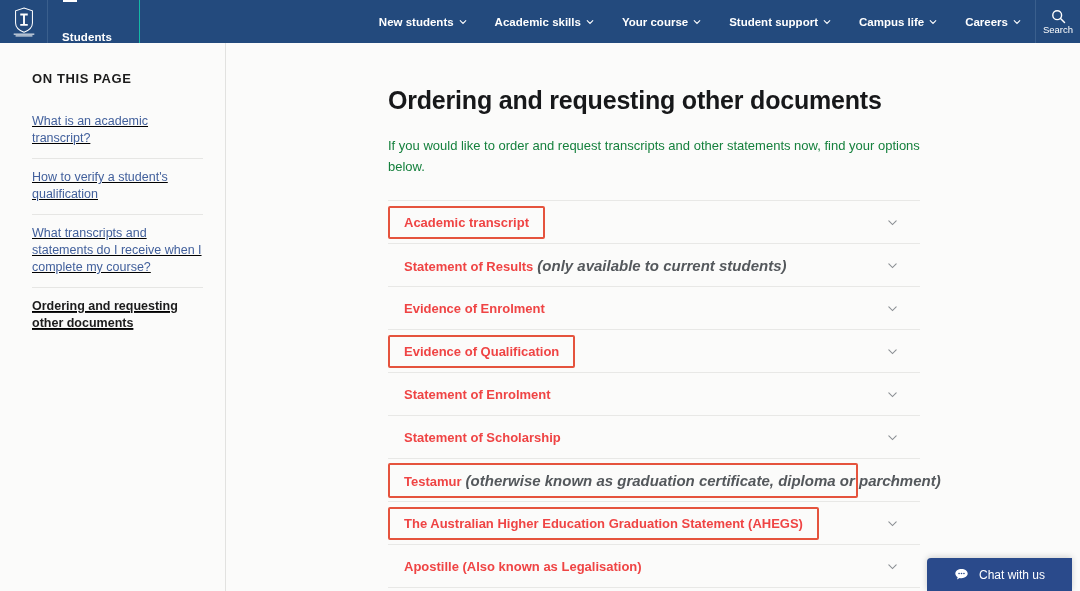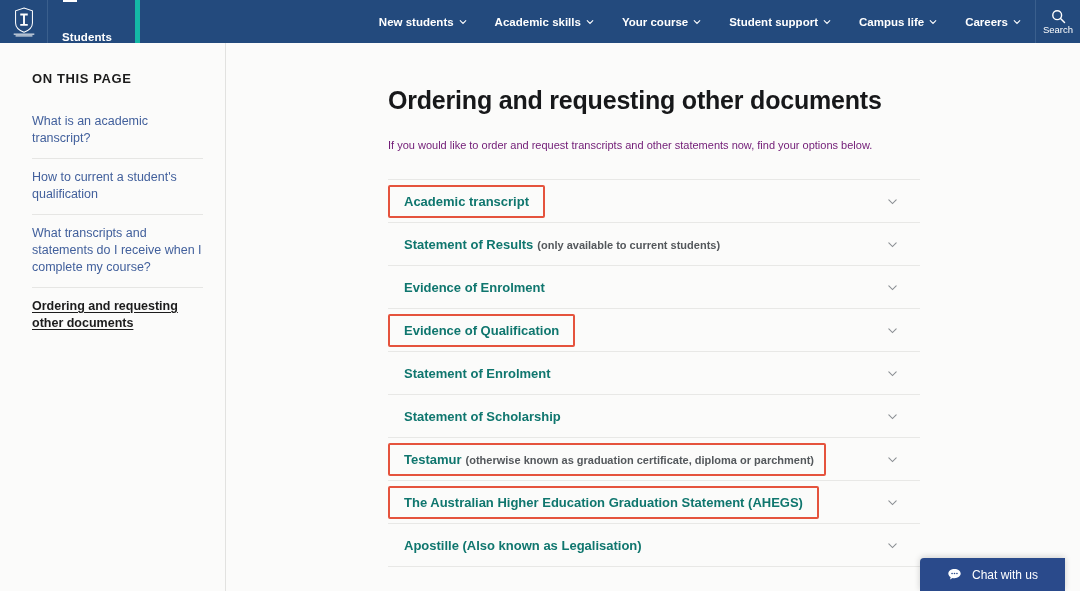--- a/index.html
+++ b/index.html
@@ -36,21 +36,21 @@
     width: 26px;
     height: 30px;
     display: block;
   }
 
   .brand-cell {
     padding: 0 16px 0 14px;
     display: flex;
     flex-direction: column;
     justify-content: space-between;
-    border-right: 5px solid #14b8a6;
+    border-right: 1px solid #14b8a6;
     flex: none;
     min-width: 92px;
     gap: 24px;
   }
   .brand-dash {
     width: 14px;
     height: 2px;
     background: #ffffff;
     margin-bottom: 5px;
     margin-left: 1px;
@@ -119,21 +119,21 @@
     padding: 28px 22px 0 32px;
     background: #fbfbfa;
   }
   .on-this-page {
     font-size: 13px;
     font-weight: bold;
     color: #1c1c1c;
     letter-spacing: 0.6px;
     margin-bottom: 17px;
   }
-  .toc-list { list-style: none; }
+  .toc-list { list-style: none; text-decoration: underline; }
   .toc-item { border-bottom: 1px solid #e6e6e4; }
   .toc-item:last-child { border-bottom: none; }
   .toc-link {
     display: block;
     font-size: 12.5px;
     line-height: 17px;
     color: #42609c;
     padding: 10px 0 11px 0;
     text-decoration: none;
     cursor: pointer;
@@ -156,23 +156,23 @@
 
   .page-title {
     font-size: 25px;
     font-weight: bold;
     color: #17181a;
     letter-spacing: -0.2px;
     line-height: 1.2;
     margin-bottom: 20px;
   }
   .intro {
-    font-size: 11px;
+    font-size: 13px;
     line-height: 21px;
-    color: #701a75;
+    color: #15803d;
     margin-bottom: 23px;
     width: 534px;
   }
 
   
   .accordion { border-top: 1px solid #e8e8e6; }
   .acc-row {
     position: relative;
     height: 43px;
     display: flex;
@@ -191,41 +191,42 @@
     border: 2px solid transparent;
     border-radius: 2px;
     max-width: 470px;
   }
   .acc-row.highlight .acc-label-wrap {
     border-color: #e5533d;
   }
   .acc-title {
     font-size: 13px;
     font-weight: bold;
-    color: #0f766e;
+    color: #ef4444;
     white-space: nowrap;
   }
   .acc-note {
-    font-size: 11px;
+    font-size: 15px;
     font-weight: bold;
     color: #54585c;
     white-space: nowrap;
+    font-style: italic;
   }
   .acc-chevron {
     width: 11px;
     height: 11px;
     flex: none;
     margin-right: 12px;
     display: block;
   }
 
   
   .chat-widget {
     position: absolute;
-    right: 15px;
+    right: 8px;
     bottom: 0px;
     width: 145px;
     height: 33px;
     background: #2a4a8b;
     border-radius: 4px 0 0 0;
     display: flex;
     align-items: center;
     justify-content: center;
     gap: 10px;
     cursor: pointer;
@@ -318,21 +319,21 @@
 
 <div class="page-body">
 
   <aside class="sidebar">
     <div class="on-this-page">ON THIS PAGE</div>
     <ul class="toc-list">
       <li class="toc-item">
         <a class="toc-link">What is an academic transcript?</a>
       </li>
       <li class="toc-item">
-        <a class="toc-link">How to current a student's qualification</a>
+        <a class="toc-link">How to verify a student's qualification</a>
       </li>
       <li class="toc-item">
         <a class="toc-link">What transcripts and statements do I receive when I complete my course?</a>
       </li>
       <li class="toc-item active">
         <a class="toc-link">Ordering and requesting other documents</a>
       </li>
     </ul>
   </aside>
 

